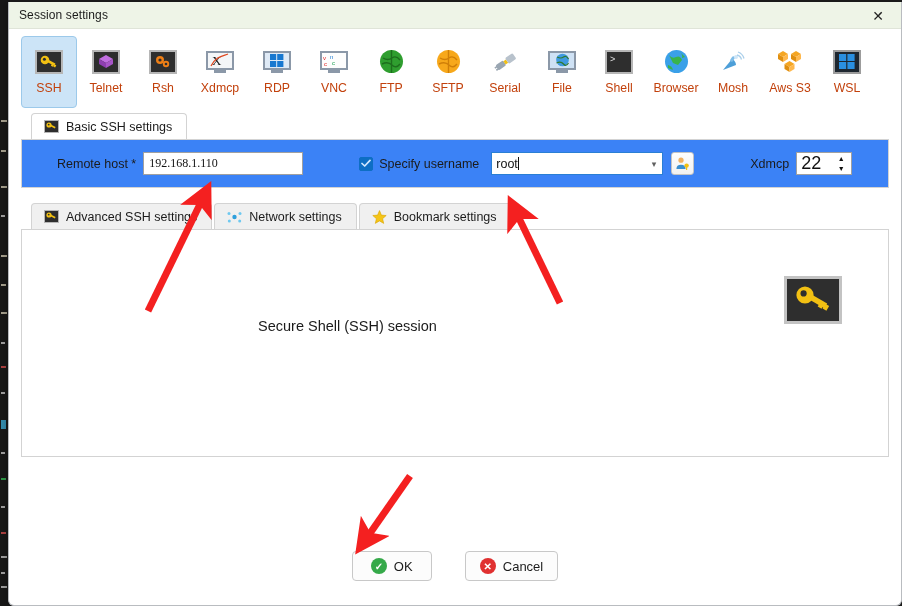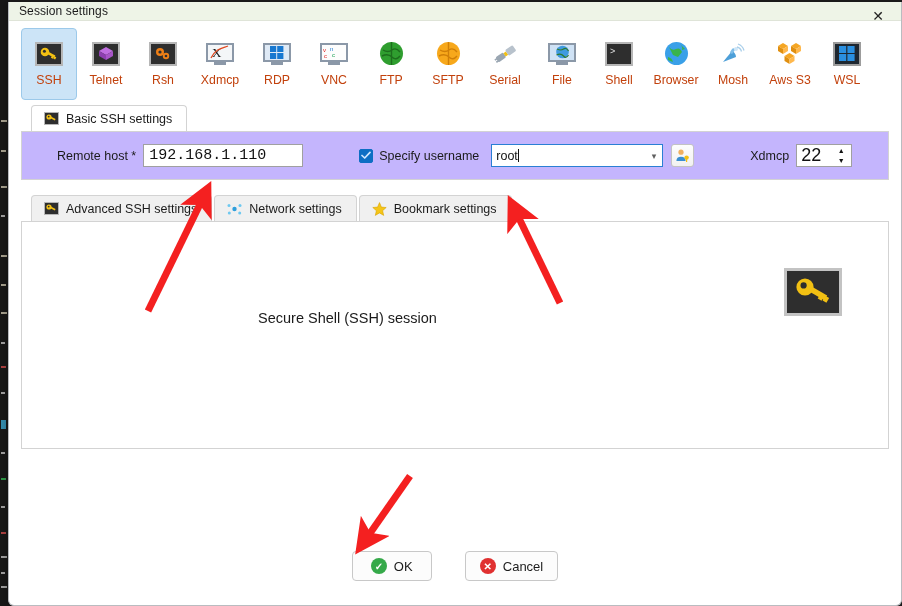--- a/index.html
+++ b/index.html
@@ -41,21 +41,21 @@
     border: 1px solid #b9bcc0;
     border-top: none;
     border-radius: 0 0 6px 6px;
     box-shadow: 0 0 10px rgba(0,0,0,.35);
     overflow: hidden;
   }
 
   
   .titlebar {
     position: relative;
-    height: 19px;
+    height: 27px;
     background: #eef4e7;
     border-bottom: 1px solid #dfe4d8;
     display: flex;
     align-items: center;
     border-radius: 0 0 0 0;
   }
   .titlebar .title {
     font-size: 12px;
     color: #1b1b1b;
     padding-left: 10px;
@@ -156,41 +156,41 @@
     border-bottom: none;
     border-radius: 4px 4px 0 0;
     cursor: pointer;
     white-space: nowrap;
   }
   .tabchip.active { background: #ffffff; }
   .tabchip .tico { width: 15px; height: 14px; display:flex;align-items:center;justify-content:center; }
 
   .panel {
     border: 1px solid #d3d3d3;
-    background: #c4b5fd;
+    background: #3b82f6;
   }
 
   
   .basic-row {
     height: 47px;
     display: flex;
     align-items: center;
     padding: 0 10px;
     gap: 0;
   }
   .lbl { font-size: 12.5px; color: #1b1b1b; white-space: nowrap; }
   .txtinput {
     height: 23px;
     border: 1px solid #a0a0a0;
     background: #fff;
-    font-size: 15px;
+    font-size: 12px;
     color: #111;
     padding: 0 5px;
     line-height: 21px;
-    font-family: Liberation Mono, monospace;
+    font-family: Liberation Serif, serif;
     outline: none;
   }
 
   .cb {
     width: 14px; height: 14px;
     background: #0d6ec4;
     border: 1px solid #0d6ec4;
     border-radius: 2px;
     display: flex; align-items: center; justify-content: center;
     cursor: pointer;

